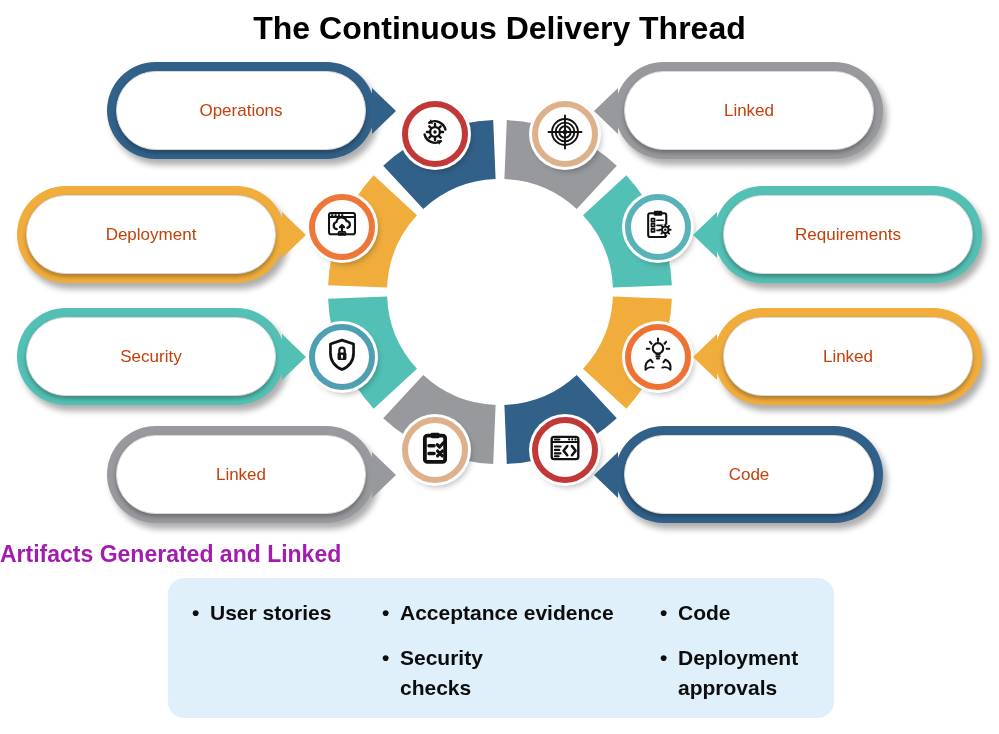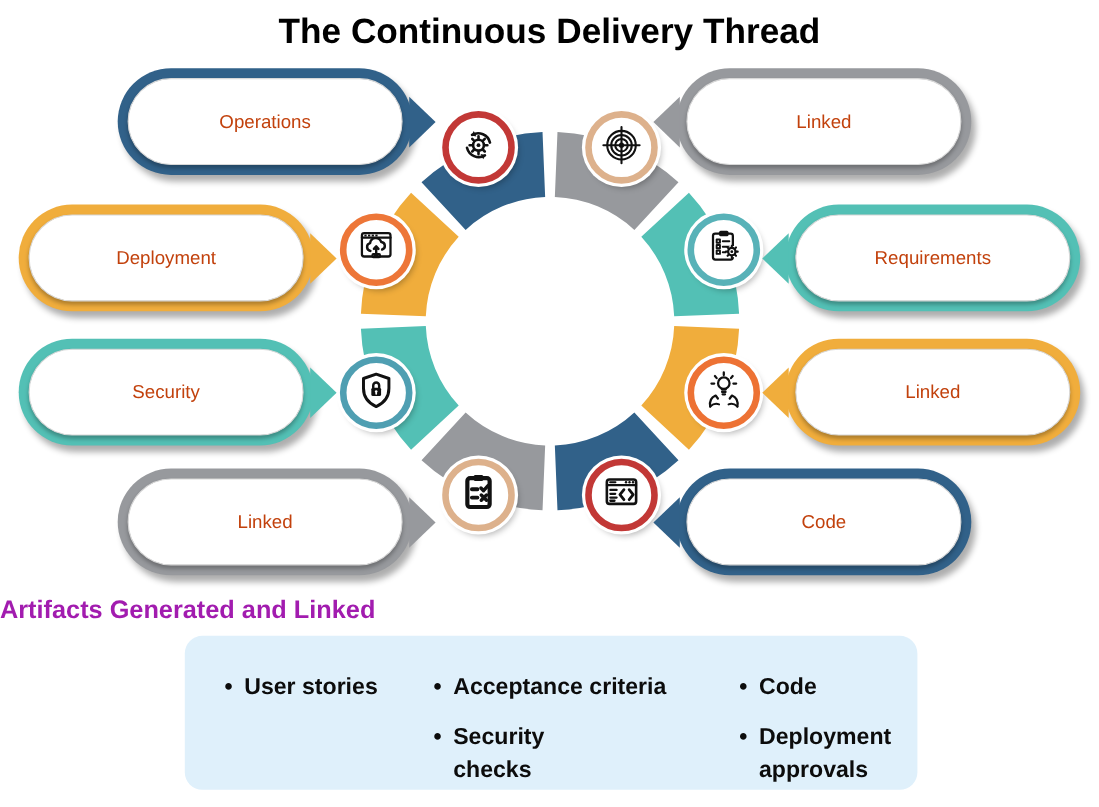--- a/index.html
+++ b/index.html
@@ -47,21 +47,21 @@
   .pill.arrow-left  .pill-arrow { right:100%; margin-right:-3px; border-right-width:24px; border-right-style:solid; }
   .artifacts-title {
     position:absolute; top:541px; left:0; width:100%;
     text-align:left; font-size:23px; font-weight:700; color:#a21caf; margin:0;
   }
   .artifacts-panel {
     position:absolute; left:168px; top:578px; width:666px; height:140px;
     border-radius:16px; z-index:2;
   }
   .artifact-col { position:absolute; top:20px; }
-  .artifact-col ul { list-style:none; margin:12px; padding:0; }
+  .artifact-col ul { list-style:none; margin:0; padding:0; }
   .artifact-col li {
     position:relative; padding-left:18px; margin-bottom:15px;
     font-size:21px; font-weight:700; color:#0c0c0c; line-height:30px;
   }
   .artifact-col li::before { content:"\2022"; position:absolute; left:0; top:0; }
   .artifact-text { white-space:pre-line; }
 </style>
 </head>
 <body>
 
@@ -223,21 +223,21 @@
 
   <h2 class="artifacts-title">Artifacts Generated and Linked</h2>
   <div class="artifacts-panel" id="artifacts-panel" style="background: rgb(223, 240, 251);">
       <div class="artifact-col" style="left: 24px;">
         <ul>
           <li><span class="artifact-text">User stories</span></li>
         </ul>
       </div>
       <div class="artifact-col" style="left: 214px;">
         <ul>
-          <li><span class="artifact-text">Acceptance criteria</span></li>
+          <li><span class="artifact-text">Acceptance evidence</span></li>
           <li><span class="artifact-text">Security
 checks</span></li>
         </ul>
       </div>
       <div class="artifact-col" style="left: 492px;">
         <ul>
           <li><span class="artifact-text">Code</span></li>
           <li><span class="artifact-text">Deployment
 approvals</span></li>
         </ul>

